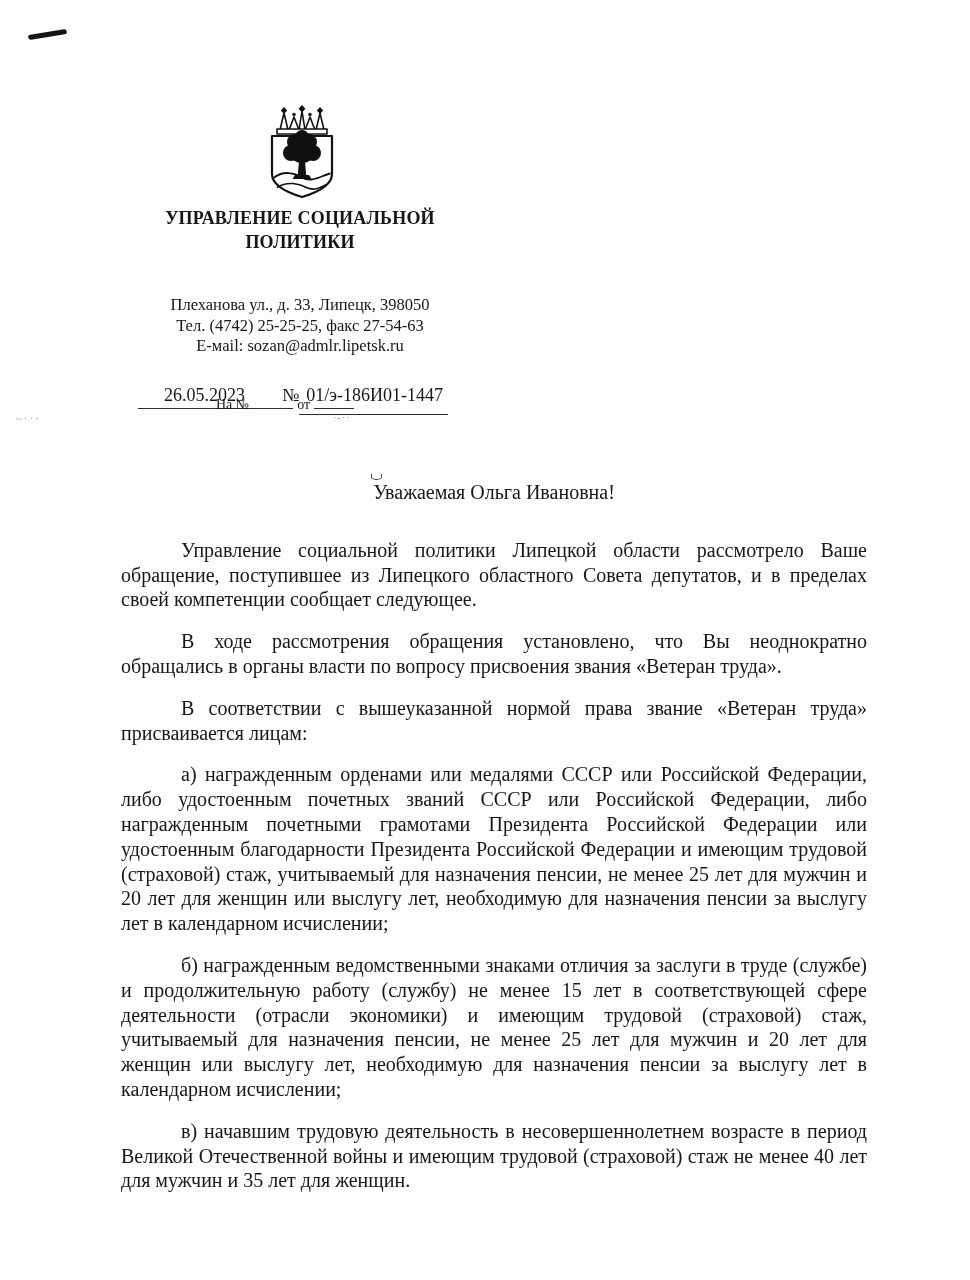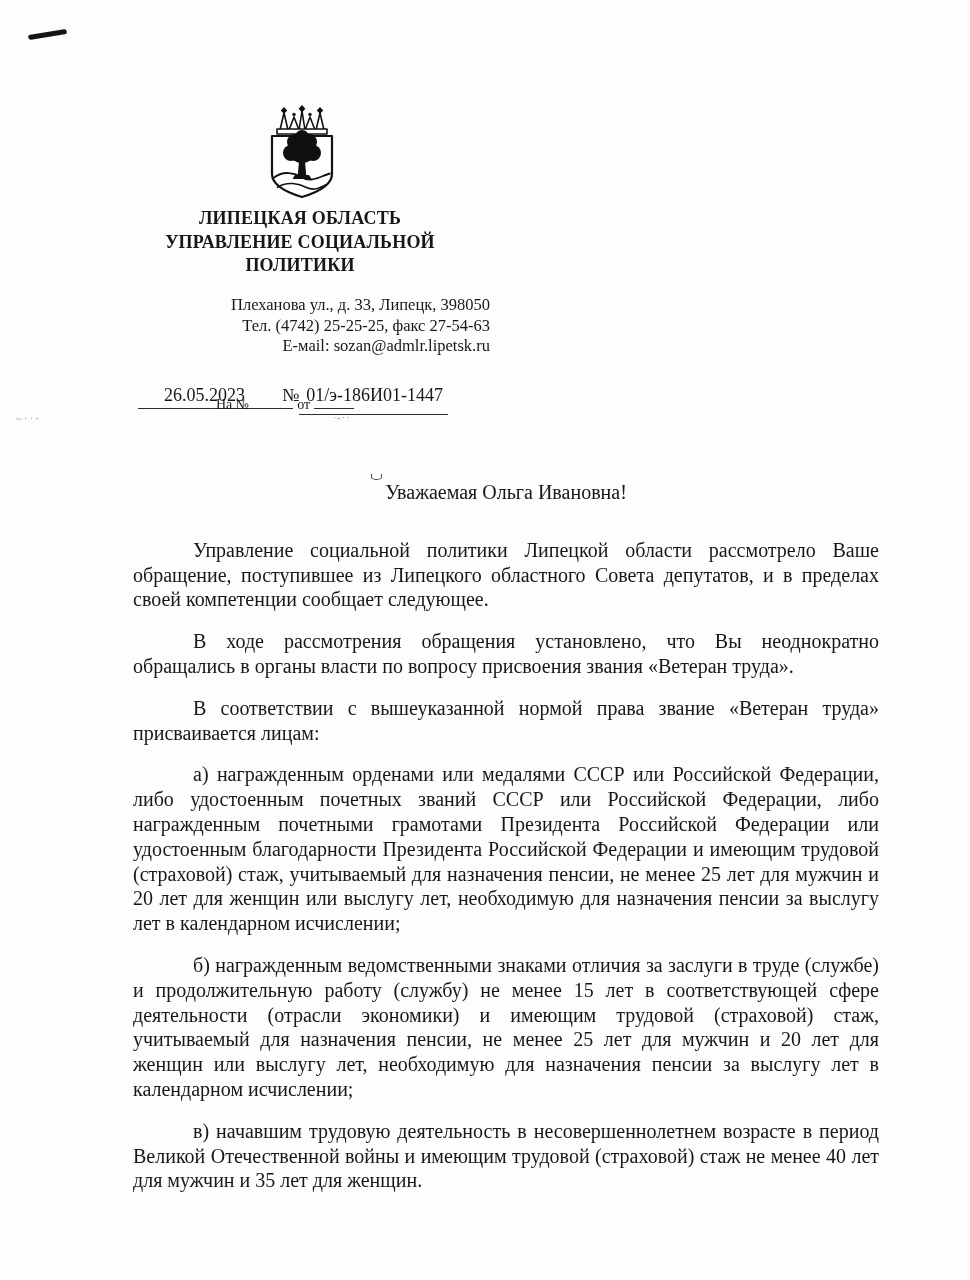--- a/index.html
+++ b/index.html
@@ -61,21 +61,21 @@
     text-align: center;
     font-weight: bold;
     font-size: 18px;
     line-height: 23.5px;
     letter-spacing: 0.2px;
   }
   .contact-block {
     position: absolute;
     left: 110px; top: 295px;
     width: 380px;
-    text-align: right;
+    text-align: center;
     font-size: 16.5px;
     line-height: 20.5px;
   }
 
   
   .ref-line {
     position: absolute;
     left: 138px; top: 385px;
     font-size: 18px;
     white-space: nowrap;
@@ -93,21 +93,21 @@
   .blank {
     display: inline-block;
     width: 40px; height: 13px;
     border-bottom: 1.6px solid #2c2c2c;
     margin: 0 4px;
   }
 
   
   .letter-body {
     position: absolute;
-    left: 116px; top: 480px;
+    left: 104px; top: 480px;
     width: 780px;
     font-size: 20px;
     line-height: 24.8px;
   }
   .salutation {
     text-align: center;
     margin: 0 0 33px 0;
   }
   .letter-body p.para {
     margin: 17px;
@@ -157,21 +157,20 @@
         <circle cx="33" cy="39" r="8"></circle>
         <circle cx="47" cy="39" r="8"></circle>
         <circle cx="40" cy="34" r="7"></circle>
         <path d="M37 58 L35.8 72 L44.2 72 L43 58 Z"></path>
         <path d="M33 72 L47 72 L49.5 76 L30.5 76 Z"></path>
       </g>
     </svg>
   </div>
 
   <div class="org-name">
-    <div>ЛИПЕЦКАЯ ОБЛАСТЬ</div>
     <div>УПРАВЛЕНИЕ СОЦИАЛЬНОЙ</div>
     <div>ПОЛИТИКИ</div>
   </div>
 
   <div class="contact-block">
     <div>Плеханова ул., д. 33, Липецк, 398050</div>
     <div>Тел. (4742) 25-25-25, факс 27-54-63</div>
     <div>E-мail: sozan@admlr.lipetsk.ru</div>
   </div>
 

